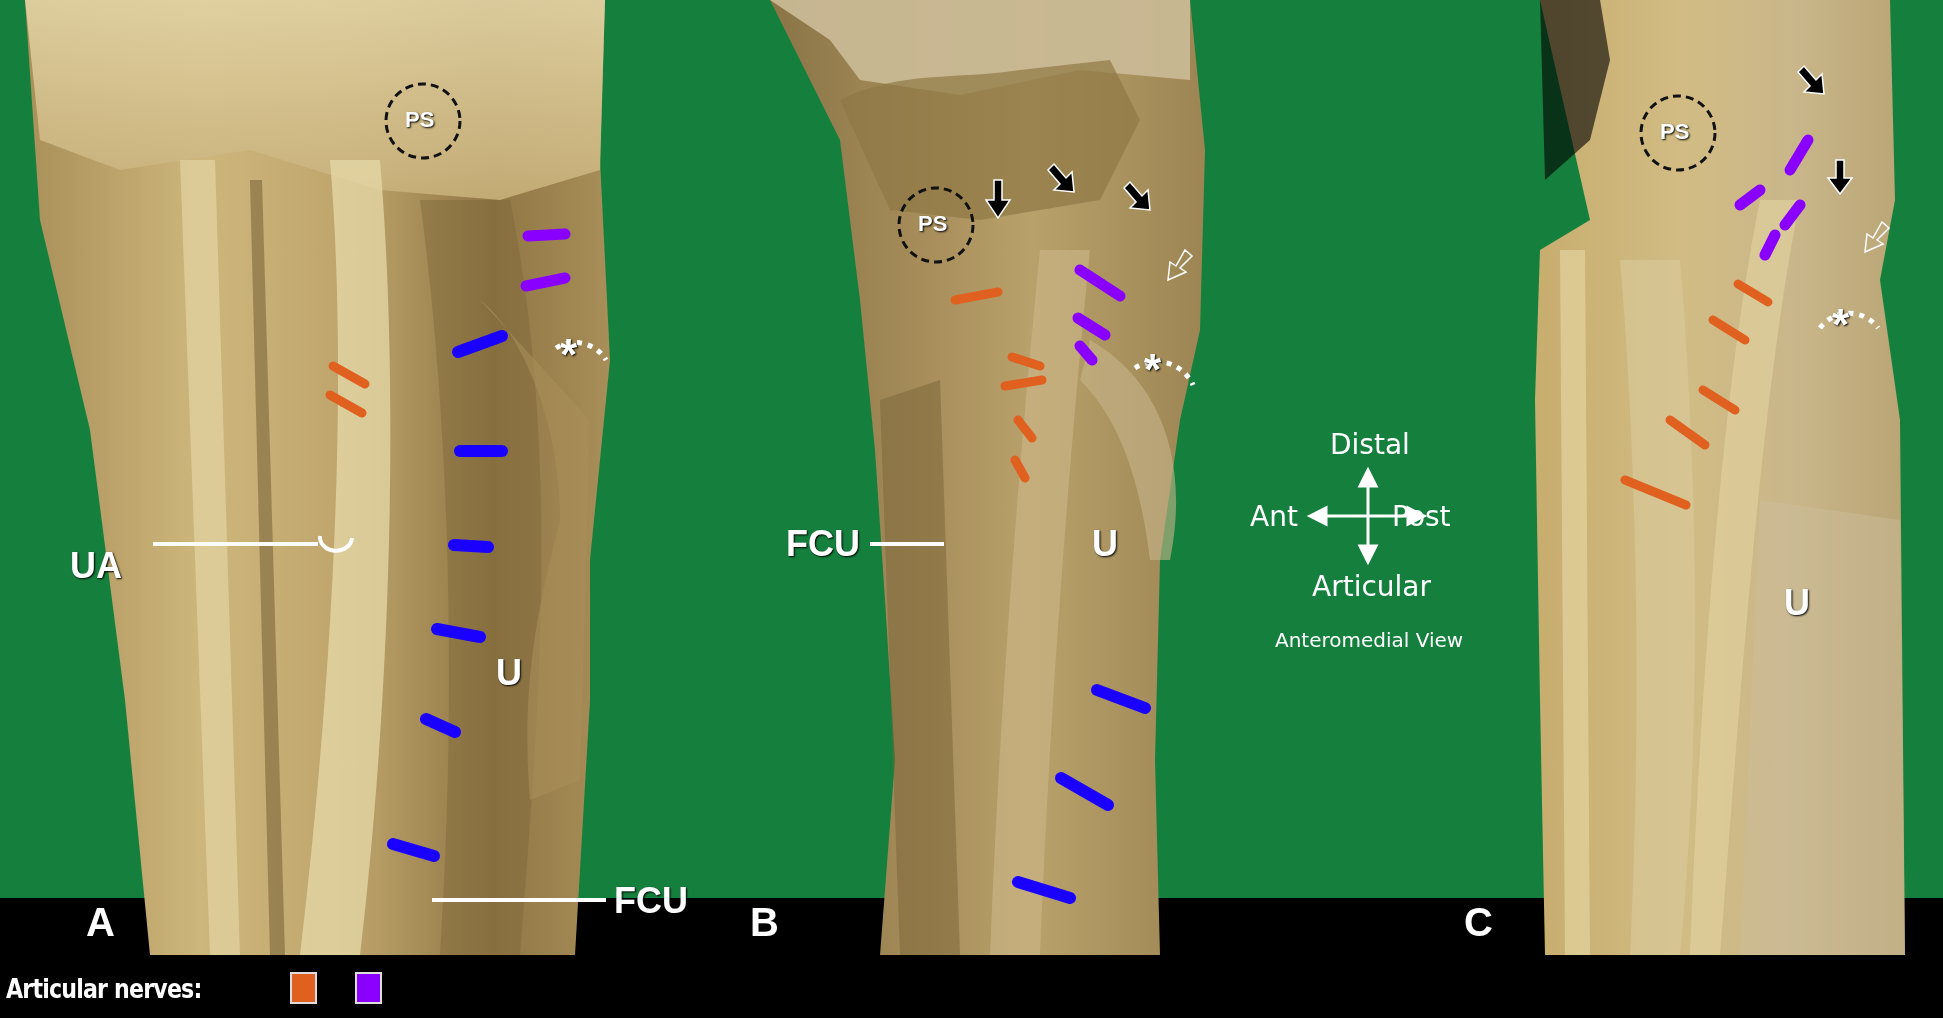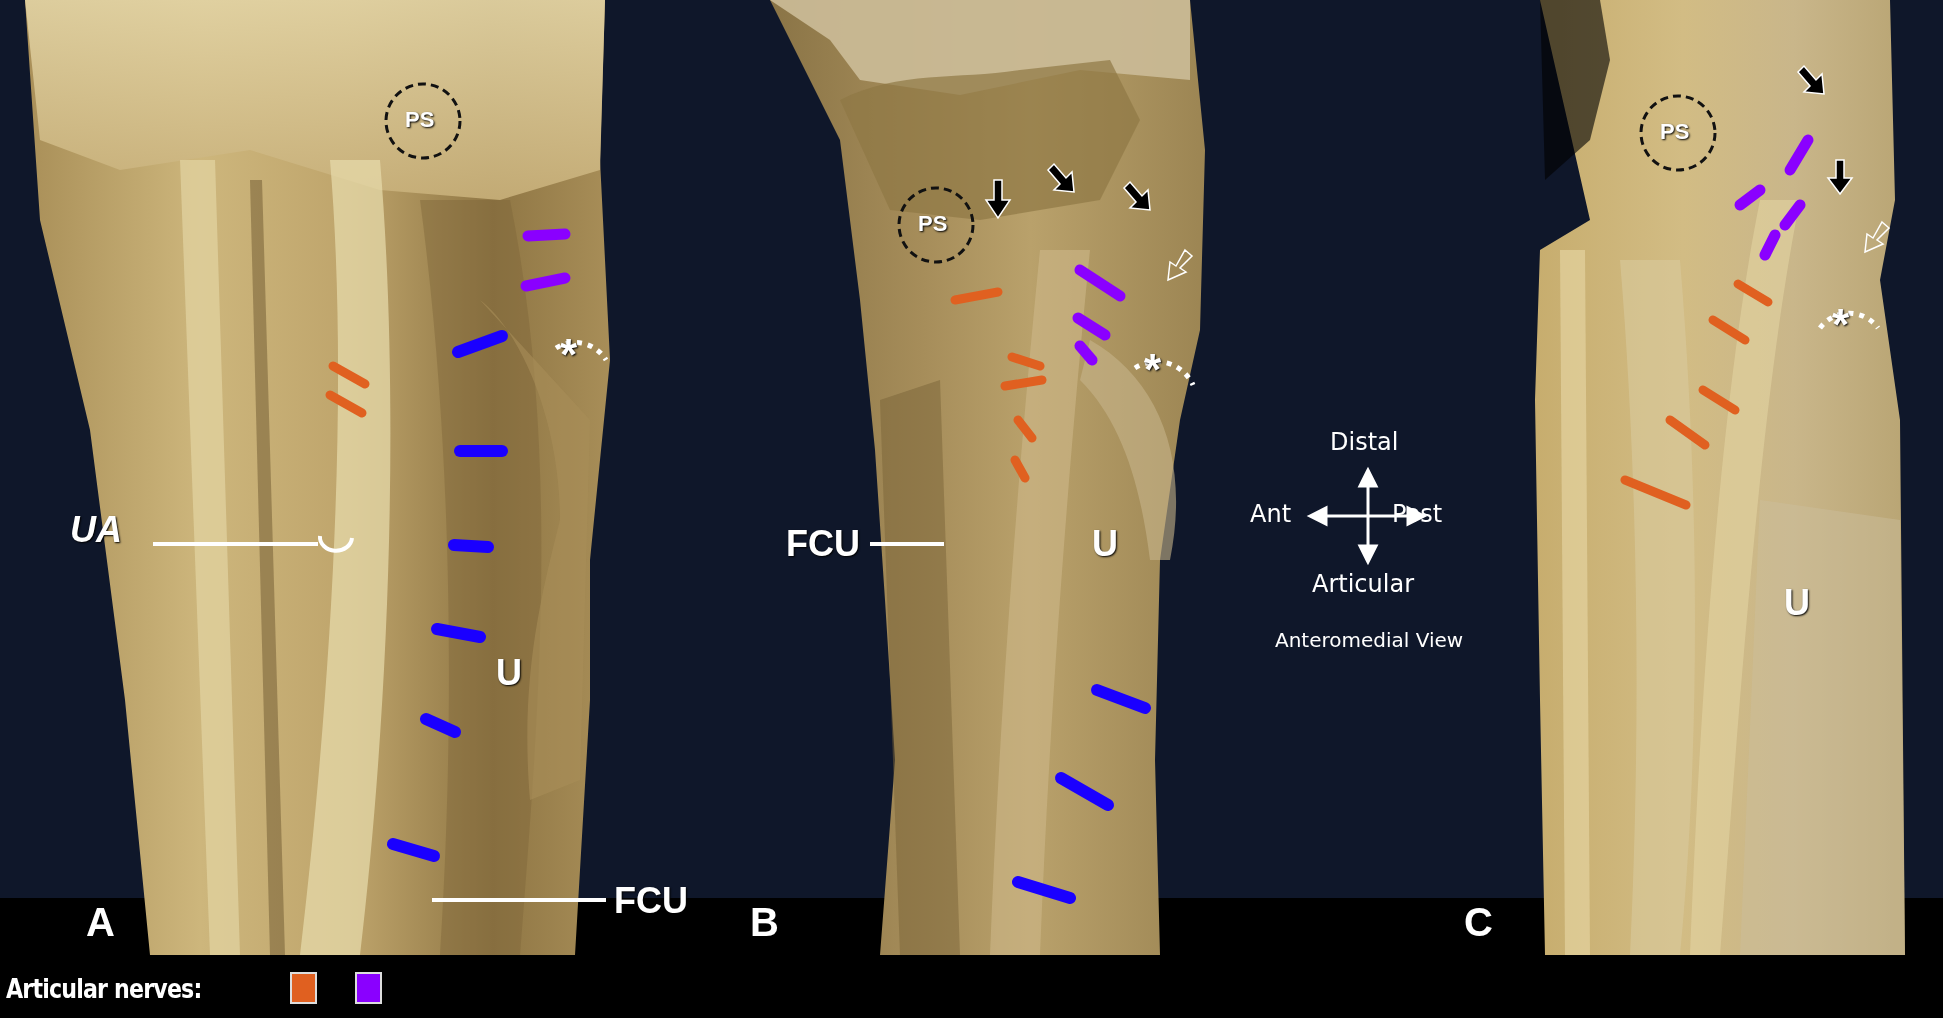--- a/index.html
+++ b/index.html
@@ -1,23 +1,23 @@
 <!DOCTYPE html>
 <html><head>
 <meta charset="utf-8">
 <style>
   html,body{margin:0;padding:0;background:#000;}
   body{width:1943px;height:1018px;position:relative;overflow:hidden;font-family:"DejaVu Sans",sans-serif;}
-  .figure{position:absolute;left:0;top:0;width:1943px;height:898px;background:#0f172a;}
+  .figure{position:absolute;left:0;top:0;width:1943px;height:898px;background:#15803d;}
   .panel-svg{position:absolute;left:0;top:0;width:1943px;height:958px;}
   .lbl{position:absolute;color:#fff;font-family:"Liberation Sans",sans-serif;font-weight:bold;text-shadow:1px 1px 2px #000;white-space:nowrap;}
   .panel-letter{font-size:40px;}
   .struct{font-size:36px;}
   .ps{font-size:22px;}
-  .compass-txt{position:absolute;color:#fff;font-family:"DejaVu Sans",sans-serif;font-size:24px;white-space:nowrap;}
+  .compass-txt{position:absolute;color:#fff;font-family:"DejaVu Sans",sans-serif;font-size:28px;white-space:nowrap;}
   .view-txt{position:absolute;color:#fff;font-family:"DejaVu Sans",sans-serif;font-size:20px;white-space:nowrap;}
   .legend{position:absolute;left:0;top:958px;width:1943px;height:60px;background:#000;display:flex;align-items:center;gap:12px;}
   .legend-title{color:#fff;font-family:"DejaVu Sans",sans-serif;font-weight:bold;font-size:27px;margin-left:6px;margin-right:22px;letter-spacing:-1px;transform:scaleX(0.82);transform-origin:left center;width:250px;}
   .legend-item{display:flex;align-items:center;margin-right:18px;}
   .swatch{width:27px;height:32px;border:2px solid #ddd;box-sizing:border-box;margin-right:8px;}
   .legend-text{color:#fff;font-family:"DejaVu Sans",sans-serif;font-weight:bold;font-size:27px;letter-spacing:-1px;white-space:nowrap;}
 </style>
 </head>
 <body>
 
@@ -150,21 +150,21 @@
       <line x1="1368" y1="478" x2="1368" y2="558"></line>
       <line x1="1316" y1="516" x2="1420" y2="516"></line>
       <polygon points="1368,470 1360,486 1376,486"></polygon>
       <polygon points="1368,562 1360,546 1376,546"></polygon>
       <polygon points="1310,516 1326,508 1326,524"></polygon>
       <polygon points="1424,516 1408,508 1408,524"></polygon>
     </g>
   </svg>
 
   <span class="lbl ps" style="left:405px;top:107px;">PS</span>
-  <span class="lbl struct" style="left:70px;top:509px;font-style:italic;">UA</span>
+  <span class="lbl struct" style="left:70px;top:545px;">UA</span>
   <span class="lbl struct" style="left:496px;top:652px;">U</span>
   <span class="lbl struct" style="left:614px;top:880px;">FCU</span>
   <span class="lbl struct" style="left:560px;top:330px;font-size:44px;">*</span>
   <span class="lbl panel-letter" style="left:86px;top:900px;">A</span>
 
   <span class="lbl ps" style="left:918px;top:211px;">PS</span>
   <span class="lbl struct" style="left:786px;top:523px;">FCU</span>
   <span class="lbl struct" style="left:1092px;top:523px;">U</span>
   <span class="lbl struct" style="left:1144px;top:345px;font-size:44px;">*</span>
   <span class="lbl panel-letter" style="left:750px;top:900px;">B</span>

